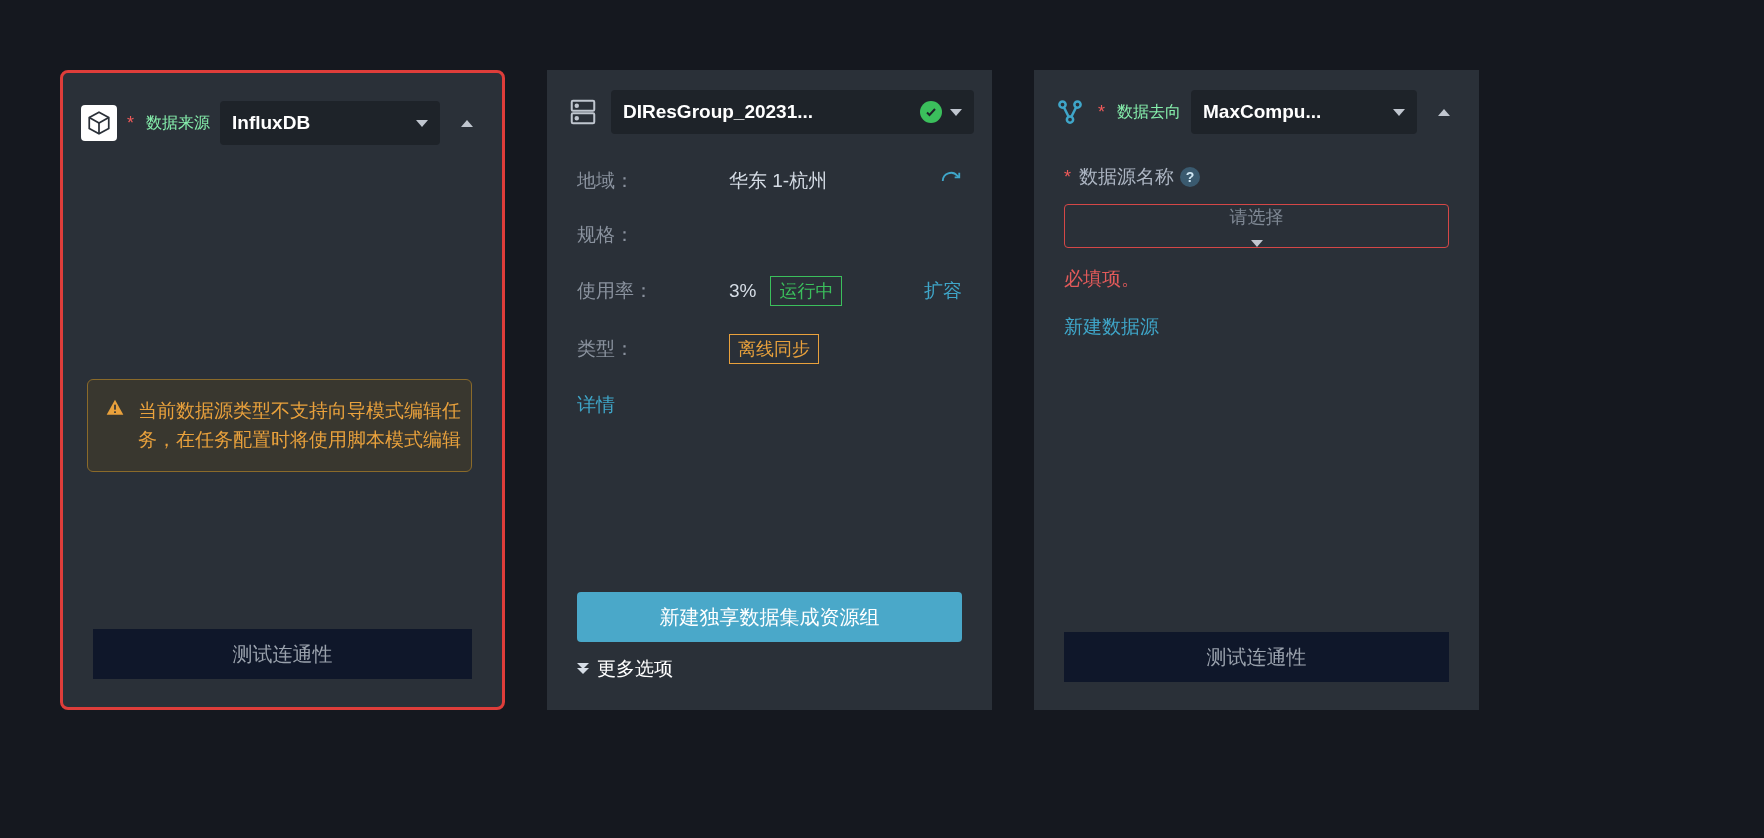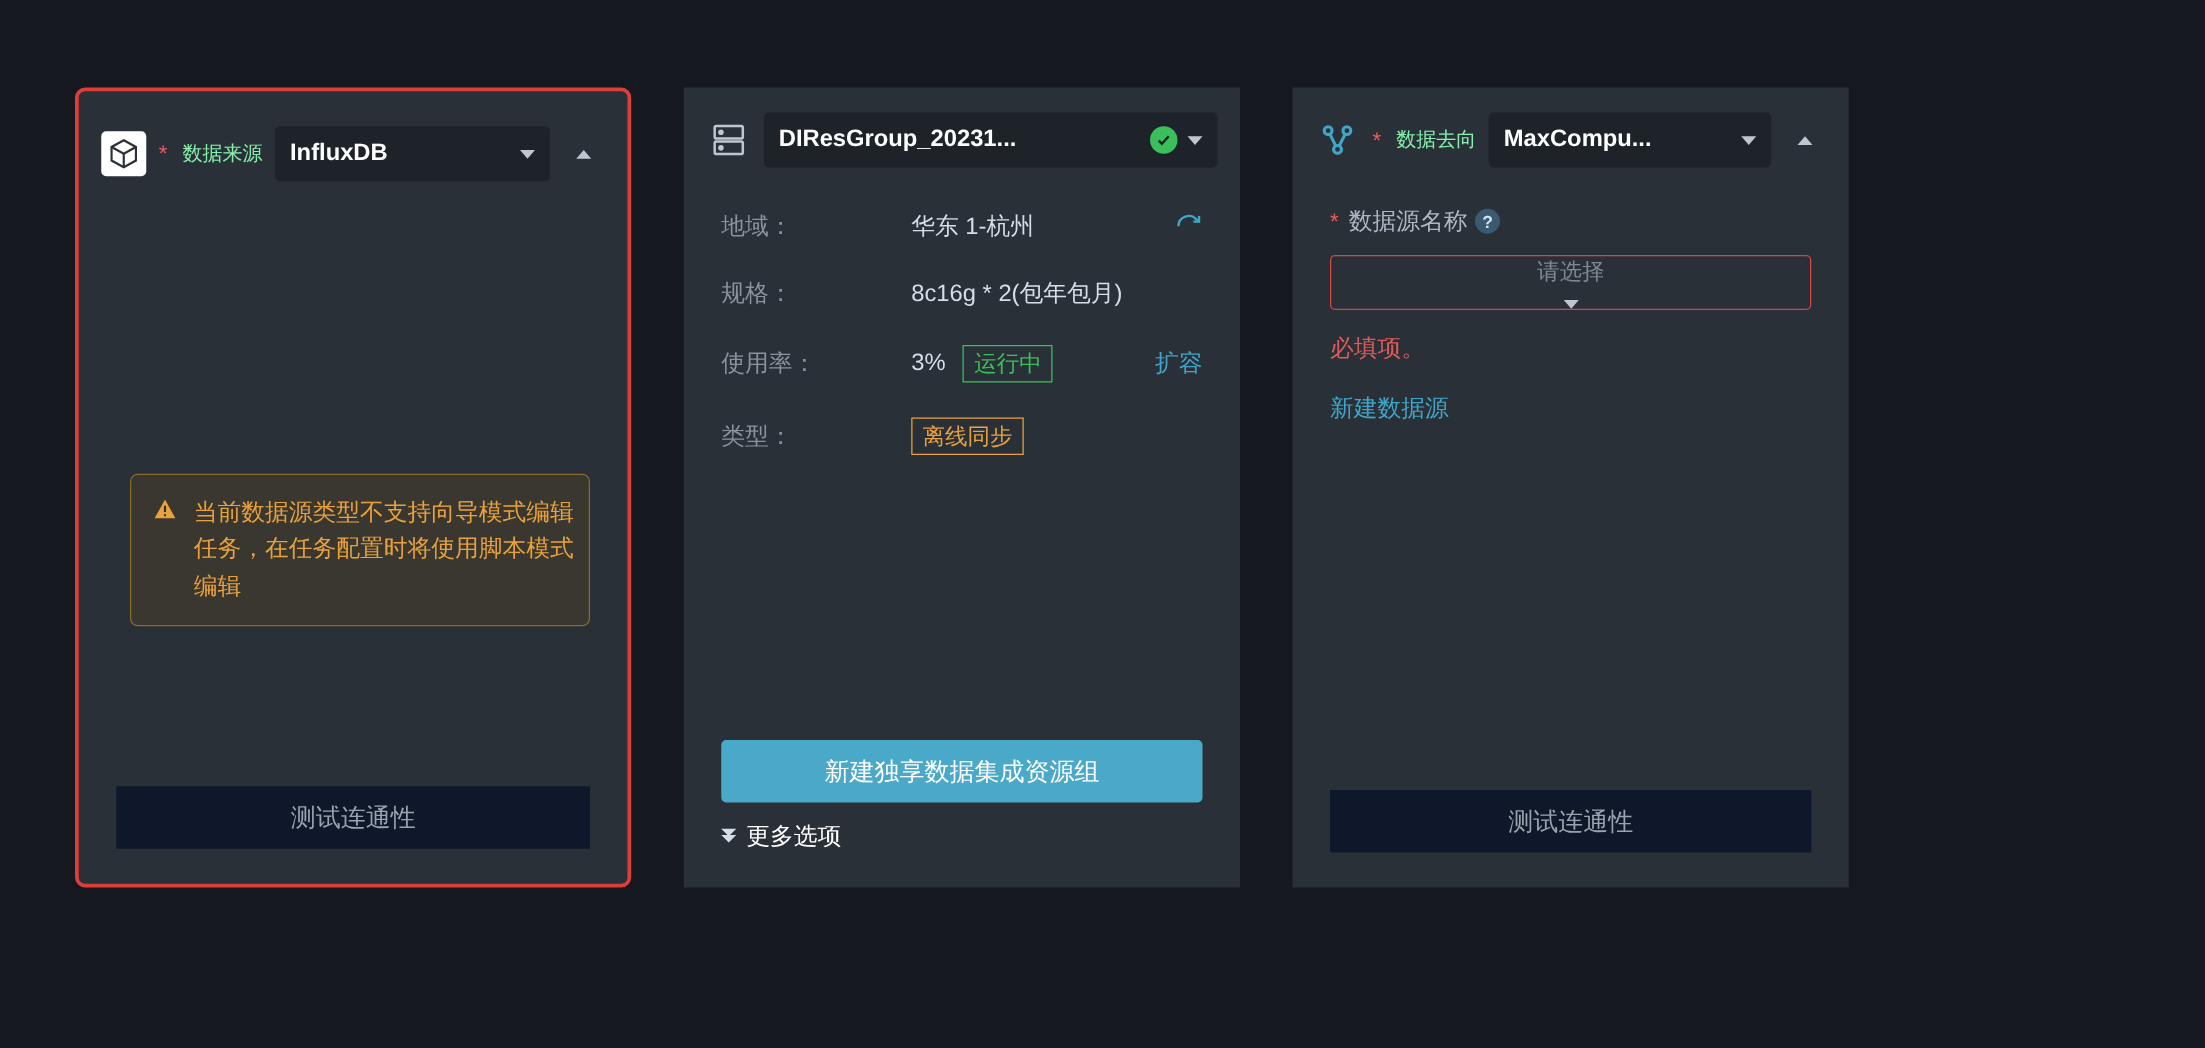--- a/index.html
+++ b/index.html
@@ -80,21 +80,21 @@
   .chev-up   { border-bottom: 7px solid #c0c6cf; }
   .chev-btn {
     width: 34px; height: 34px;
     display: flex; align-items: center; justify-content: center;
     cursor: pointer;
   }
   .panel-body { flex: 1; padding: 0 30px; position: relative; }
   .warn-box {
     position: absolute;
     top: 210px;
-    left: 41px; right: 30px;
+    left: 24px; right: 30px;
     background: rgba(115,80,20,0.22);
     border: 1px solid #8a6a2a;
     border-radius: 6px;
     padding: 16px 2px 16px 50px;
     color: #e9a13c;
     font-size: 19px;
     line-height: 1.55;
   }
   .warn-icon {
     position: absolute;
@@ -270,38 +270,38 @@
             <span>华东 1-杭州</span>
             <span class="flexfill"></span>
             <svg class="refresh-icon" viewBox="0 0 24 24" fill="none" stroke="#3fa6c9" stroke-width="2">
               <path d="M3 12a9 9 0 0 1 15.9-5.7L21 8"></path>
               <polyline points="21 3 21 8 16 8"></polyline>
             </svg>
           </div>
         </div>
         <div class="kv-row">
           <div class="kv-label">规格：</div>
-          <div class="kv-value">
-            <span>8c16g * 2(包年包月)</span>
-          </div>
         </div>
         <div class="kv-row">
           <div class="kv-label">使用率：</div>
           <div class="kv-value">
             <span>3%</span>
             <span class="tag tag-green">运行中</span>
             <span class="flexfill"></span>
             <span class="kv-link">扩容</span>
           </div>
         </div>
         <div class="kv-row">
           <div class="kv-label">类型：</div>
           <div class="kv-value">
             <span class="tag tag-orange">离线同步</span>
           </div>
+        </div>
+        <div class="kv-row">
+          <span class="kv-link">详情</span>
         </div>
       </div>
     </div>
     <div class="panel-footer">
       <button class="btn btn-primary">
         <span>新建独享数据集成资源组</span>
       </button>
       <div class="more-options">
         <span class="chev-double">
           <span></span>

